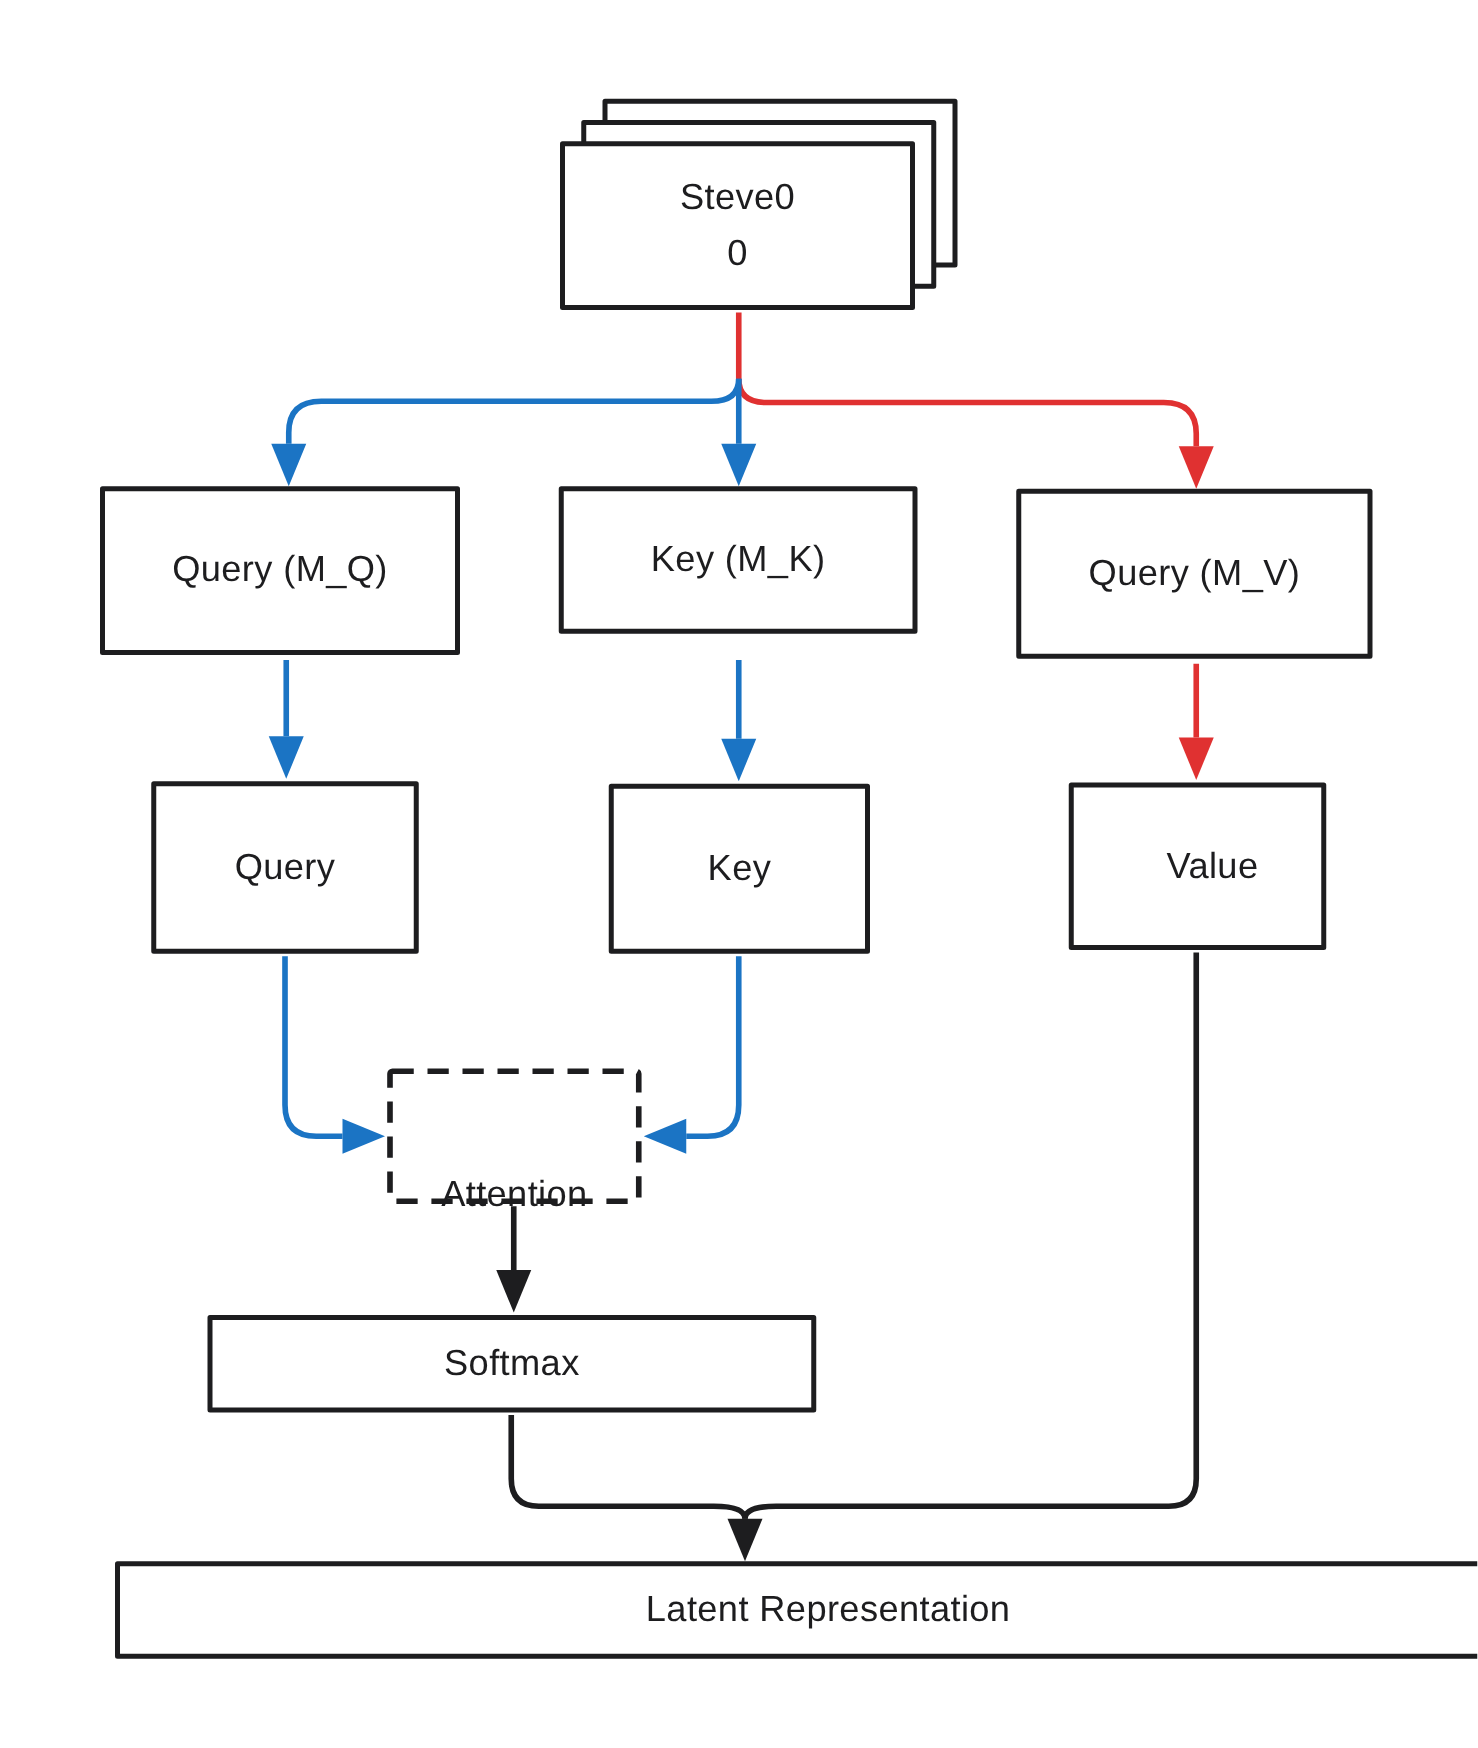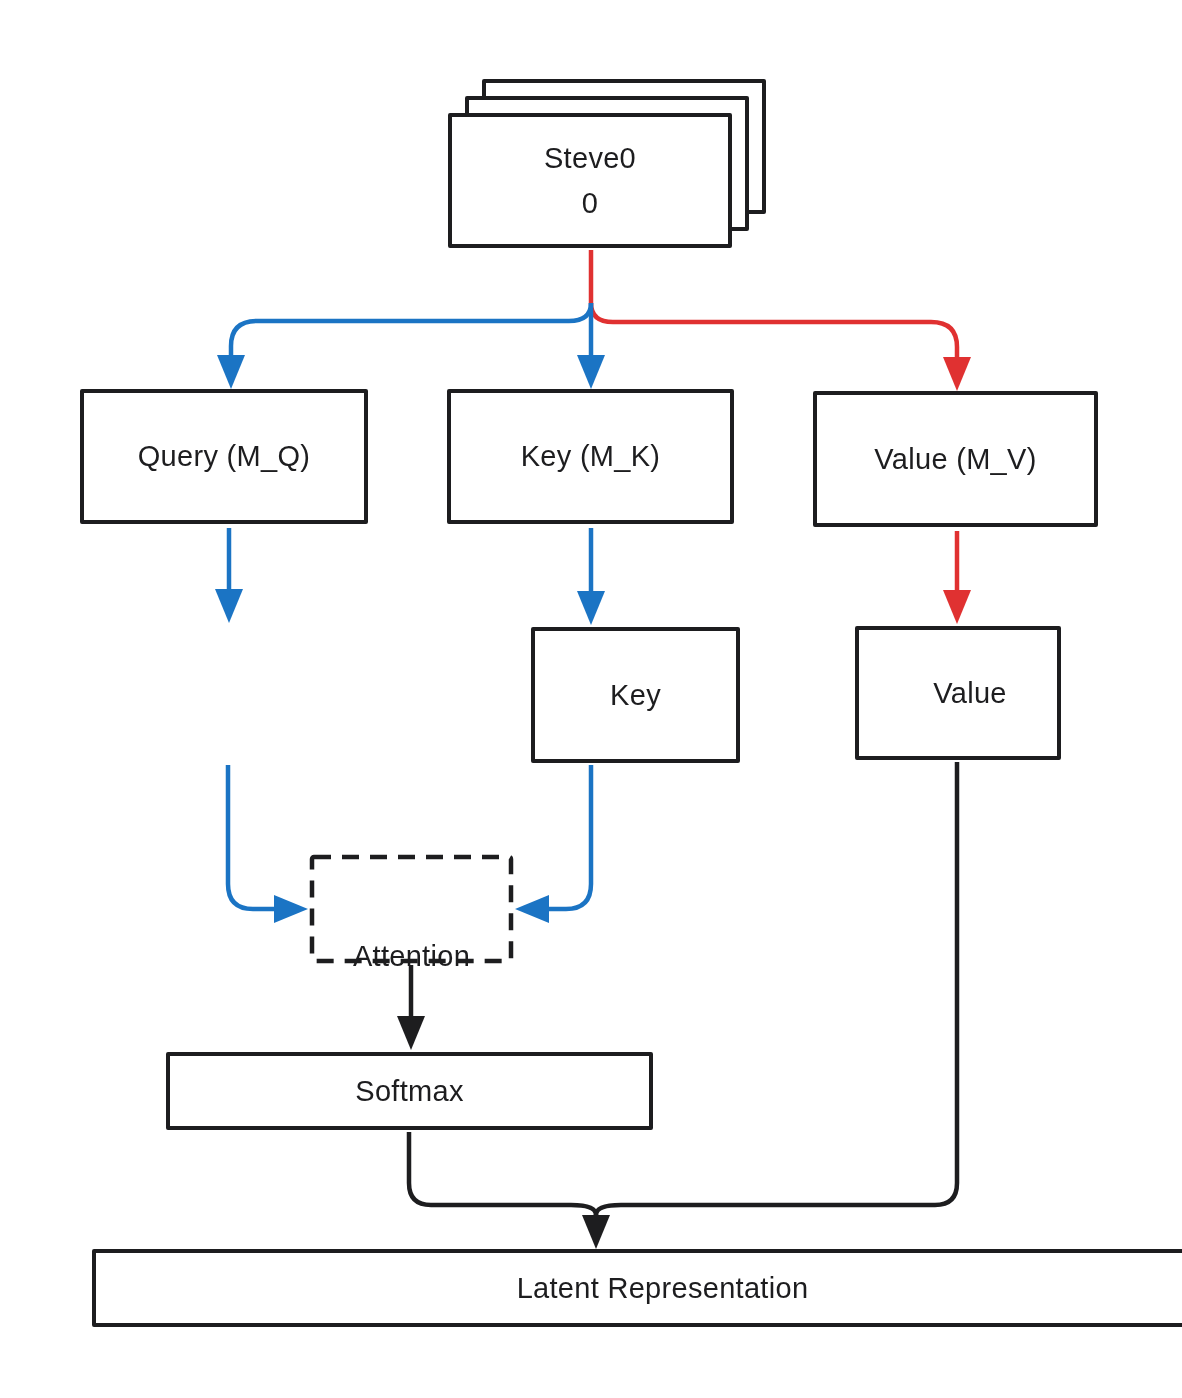--- a/index.html
+++ b/index.html
@@ -68,28 +68,31 @@
   <div class="node stack-layer" style="left:482px;top:79px;width:284px;height:135px;"></div>
   <div class="node stack-layer" style="left:465px;top:96px;width:284px;height:135px;"></div>
   <div class="node stack-front" style="left:448px;top:113px;width:284px;height:135px;">
     <span>Steve0</span>
     <span>0</span>
   </div>
 
   <div class="node" style="left:80px;top:389px;width:288px;height:135px;">
     <span>Query (M_Q)</span>
   </div>
-  <div class="node" style="left:447px;top:389px;width:287px;height:135px;">
+  <div class="node" style="left:447px;top:389px;width:287px;height:118px;">
     <span>Key (M_K)</span>
   </div>
   <div class="node" style="left:813px;top:391px;width:285px;height:136px;">
-    <span>Value (M_V)</span>
+    <span>Query (M_V)</span>
   </div>
 
-  <div class="node" style="left:487px;top:627px;width:209px;height:136px;margin-left:44px;">
+  <div class="node" style="left:121px;top:625px;width:214px;height:138px;">
+    <span>Query</span>
+  </div>
+  <div class="node" style="left:487px;top:627px;width:209px;height:136px;">
     <span>Key</span>
   </div>
   <div class="node" style="left:855px;top:626px;width:206px;height:134px;padding-left:24px;">
     <span>Value</span>
   </div>
 
   <div class="node dashed" style="left:310px;top:902px;width:203px;height:108px;">
     <span>Attention</span>
   </div>
 

